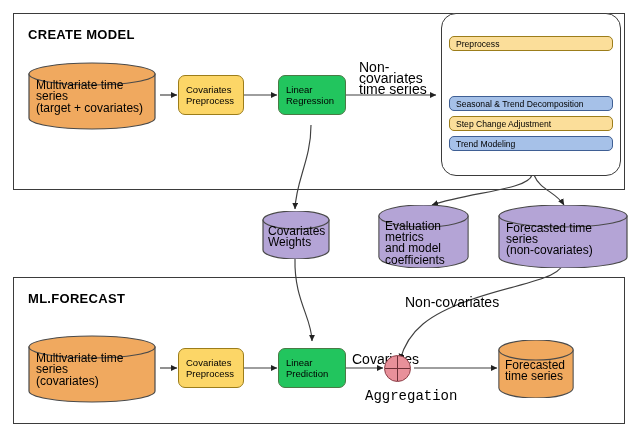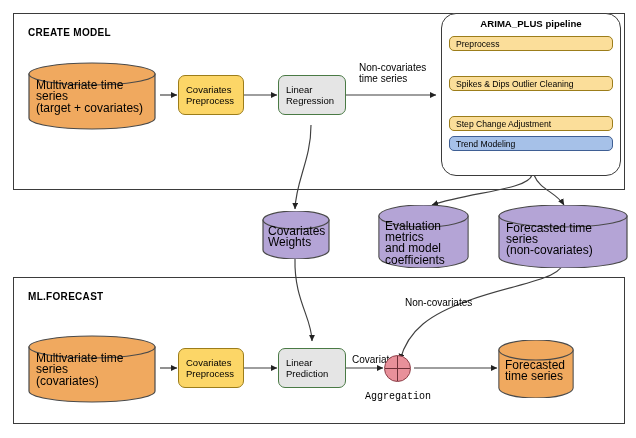--- a/index.html
+++ b/index.html
@@ -11,32 +11,32 @@
   #stage{position:absolute;left:0;top:0;width:636px;height:438px;}
   svg.layer{position:absolute;left:0;top:0;width:636px;height:438px;overflow:visible;}
   #edges{z-index:1;}
   .node{position:absolute;z-index:2;box-sizing:border-box;}
 
   
   .section{
     position:absolute;border:1.4px solid #3b3b3b;background:transparent;z-index:0;
   }
   .section-title{
-    position:absolute;font-weight:bold;font-size:10px;letter-spacing:.3px;
+    position:absolute;font-weight:bold;font-size:13px;letter-spacing:.3px;
     color:#000;z-index:3;white-space:nowrap;
   }
 
   
   .box{
     border-radius:7px;display:flex;align-items:center;
     padding-left:7px;font-size:9.5px;line-height:11.5px;
     box-sizing:border-box;white-space:pre-line;
   }
   .box.yellow{background:#FCD667;border:1.1px solid #9c7d1a;}
-  .box.green{background:#e5e5e5;border:1.1px solid #4a7a45;}
+  .box.green{background:#22c55e;border:1.1px solid #4a7a45;}
 
   
   .cyl{position:absolute;z-index:2;}
   .cyl .cyl-svg{position:absolute;left:0;top:0;width:100%;height:100%;}
   .cyl .cyl-label{
     position:absolute;left:8px;right:6px;top:50%;transform:translateY(-46%);
     font-size:12px;line-height:11.4px;white-space:pre-line;z-index:2;
   }
 
   
@@ -60,21 +60,21 @@
   #agg-node{position:absolute;width:27px;height:27px;z-index:3;}
   #agg-circle{
     width:27px;height:27px;border-radius:50%;
     background:#E8909A;border:1.1px solid #8d4049;box-sizing:border-box;
   }
   #agg-cross-h{position:absolute;left:1px;top:13px;width:25px;height:1.2px;background:#6d2f37;}
   #agg-cross-v{position:absolute;left:13px;top:1px;width:1.2px;height:25px;background:#6d2f37;}
 
   
   .edge-label{
-    position:absolute;font-size:10px;line-height:11.2px;color:#000;
+    position:absolute;font-size:14px;line-height:11.2px;color:#000;
     white-space:pre-line;z-index:3;
   }
 </style>
 </head>
 <body>
 
 <div id="stage">
 
   <div class="section" id="sec-create" style="left:13px;top:13px;width:610px;height:175px;"></div>
   <div class="section" id="sec-forecast" style="left:13px;top:277px;width:610px;height:145px;"></div>
@@ -132,27 +132,26 @@
 
   <div class="node box green" style="left:278px;top:75px;width:68px;height:40px;">
     <span>Linear
 Regression</span>
   </div>
 
   <div class="edge-label" style="left:359px;top:62px;width:80px;">Non-covariates
 time series</div>
 
   <div id="arima-pipeline" style="left:441px;top:13px;width:180px;height:163px;">
-    <div id="arima-title">ARIMA_PLUS pipeline</div>
 
     <div class="pipe-step s-yellow" style="top:22px;">
       <span>Preprocess</span>
     </div>
-    <div class="pipe-step s-yellow" style="top:62px;">
-      <span>Spikes &amp; Dips Outlier Cleaning</span>
+    <div class="pipe-step s-blue" style="top:82px;">
+      <span>Seasonal &amp; Trend Decomposition</span>
     </div>
     <div class="pipe-step s-yellow" style="top:102px;">
       <span>Step Change Adjustment</span>
     </div>
     <div class="pipe-step s-blue" style="top:122px;">
       <span>Trend Modeling</span>
     </div>
   </div>
 
   <div class="cyl" style="left:262px;top:211px;width:68px;height:48px;">

